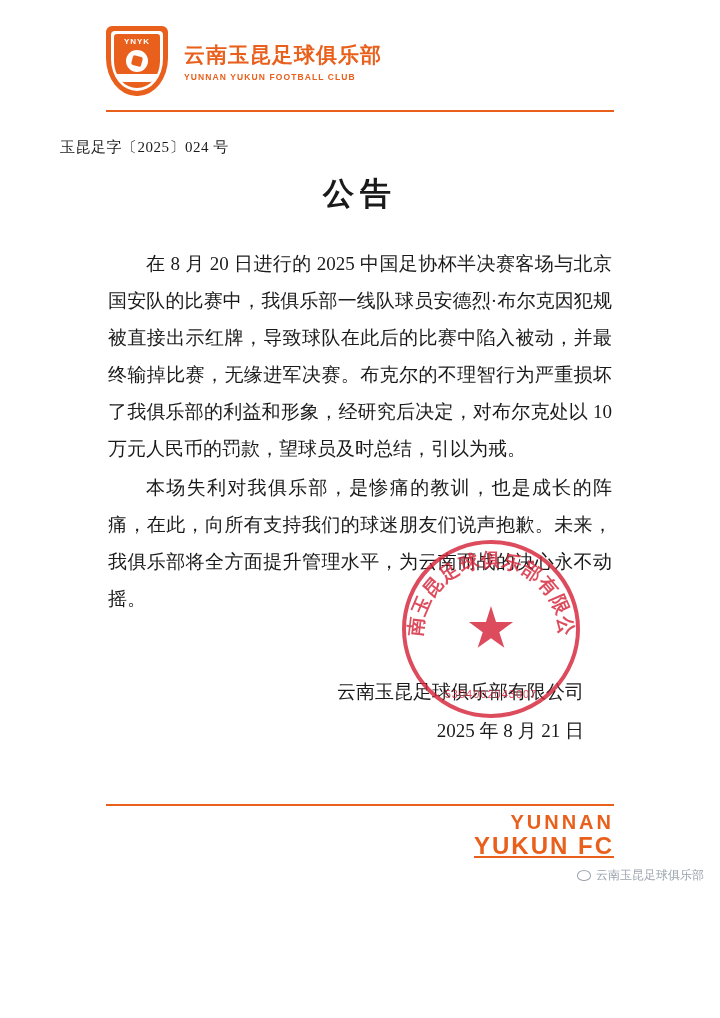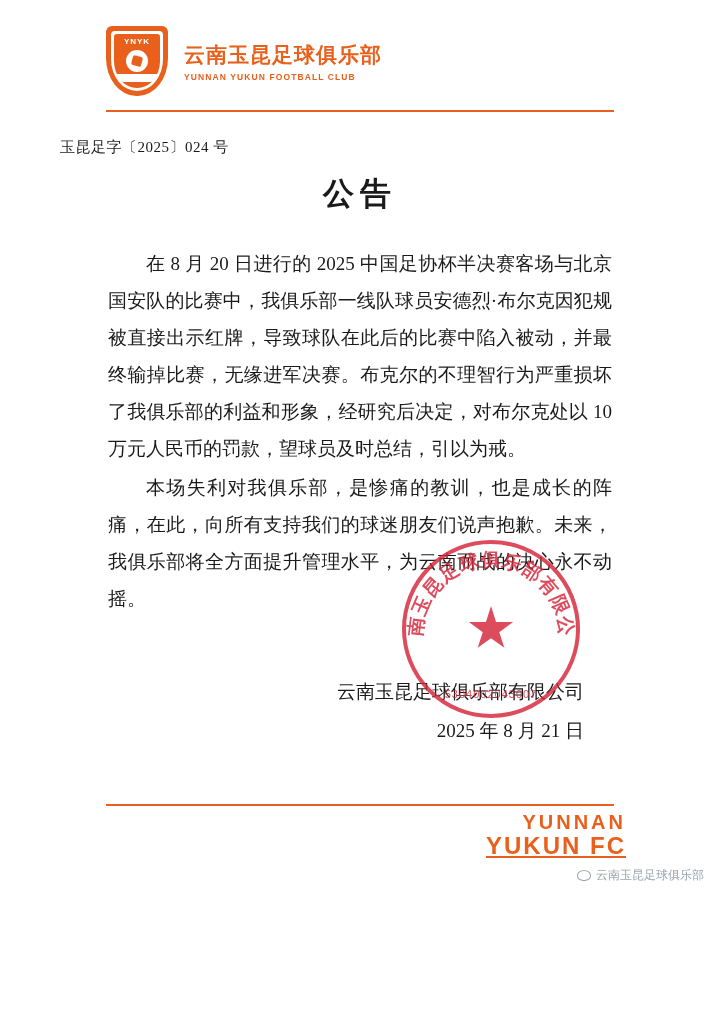--- a/index.html
+++ b/index.html
@@ -225,21 +225,21 @@
   .rule-bottom {
     position: absolute;
     left: 106px;
     right: 106px;
     bottom: 86px;
     height: 2px;
     background: #e8601c;
   }
   .footer-logo {
     position: absolute;
-    right: 94px;
+    right: 106px;
     bottom: 34px;
     text-align: right;
     font-family: "Liberation Sans", sans-serif;
     font-weight: bold;
     color: #e8601c;
     line-height: 1.05;
   }
   .footer-logo .l1 { font-size: 20px; letter-spacing: 3px; }
   .footer-logo .l2 { font-size: 24px; letter-spacing: 2px; text-decoration: underline; }
 

